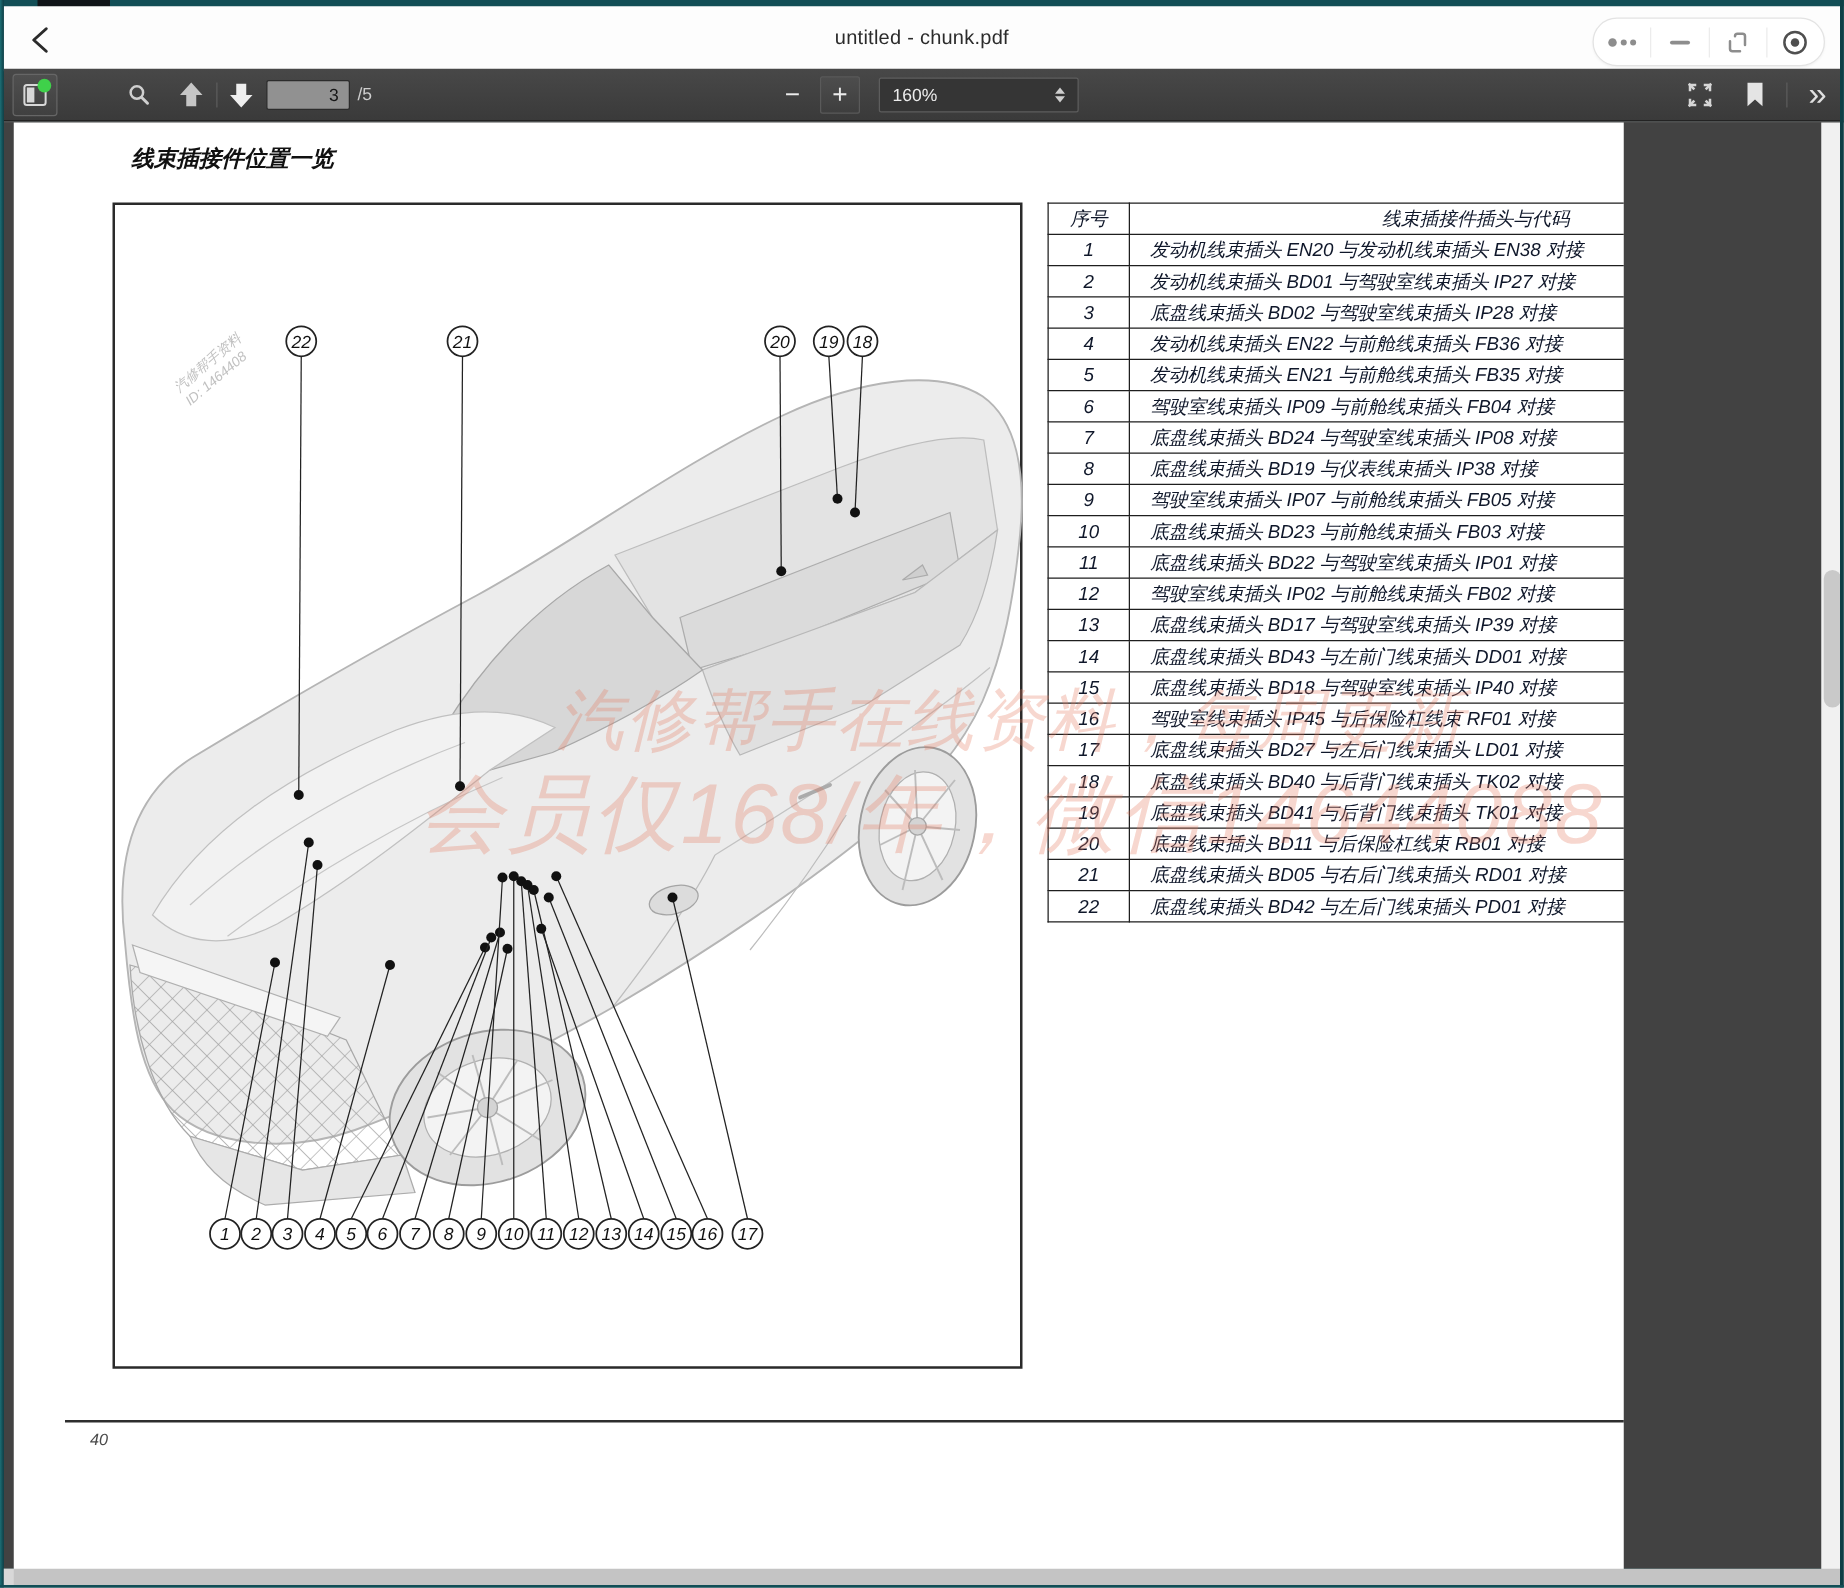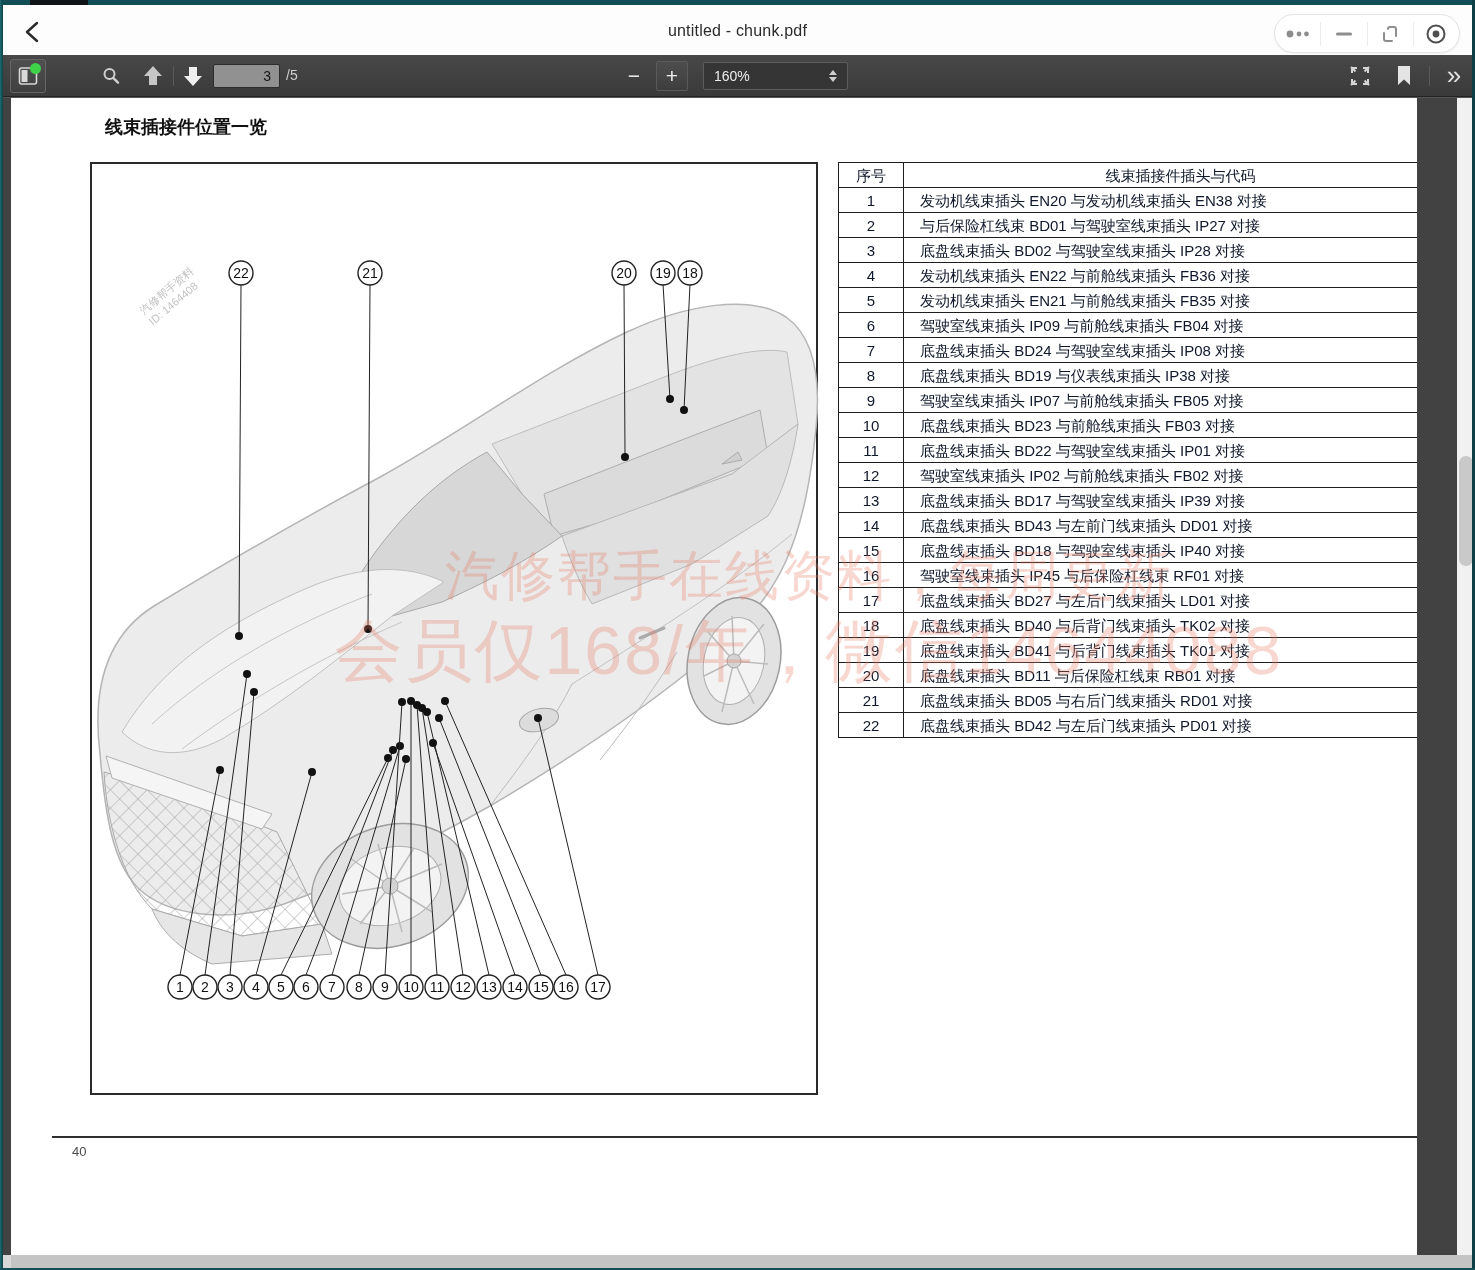--- a/index.html
+++ b/index.html
@@ -24,30 +24,30 @@
   
   .toolbar { position:absolute; left:3px; top:55px; width:1469px; height:42px; background:linear-gradient(#484848,#3a3a3a); border-bottom:1px solid #232323; }
   .tb { position:absolute; display:flex; align-items:center; justify-content:center; color:#d6d6d6; cursor:pointer; }
   .sidebar-btn { left:7px; top:4px; width:36px; height:34px; border:1px solid #666; border-radius:3px; background:linear-gradient(#4f4f4f,#404040); }
   .green-dot { position:absolute; right:4px; top:3px; width:11px; height:11px; border-radius:50%; background:#3fd14a; }
   .page-input { position:absolute; left:210px; top:9px; width:67px; height:24px; background:#919191; border:1px solid #2c2c2c; border-radius:2px; color:#151515; font-size:14px; text-align:right; padding-right:8px; }
   .page-total { position:absolute; left:283px; top:12px; color:#cfcfcf; font-size:14px; }
   .zoom-btn { font-size:21px; color:#ececec; }
   .plus-btn { left:653px; top:6px; width:32px; height:30px; border:1px solid #5a5a5a; border-radius:2px; background:linear-gradient(#4d4d4d,#3e3e3e); }
   .minus-btn { left:615px; top:6px; width:32px; height:30px; }
-  .zoom-select { position:absolute; left:700px; top:7px; width:145px; height:28px; background:#353535; border:1px solid #5d5d5d; border-radius:2px; color:#ececec; font-size:14px; display:flex; align-items:center; padding:0 10px; cursor:pointer; }
+  .zoom-select { position:absolute; left:700px; top:7px; width:160px; height:28px; background:#353535; border:1px solid #5d5d5d; border-radius:2px; color:#ececec; font-size:14px; display:flex; align-items:center; padding:0 10px; cursor:pointer; }
   .zoom-spinner { margin-left:auto; display:flex; flex-direction:column; gap:2px; }
   .zoom-spinner i { width:0; height:0; border-left:4px solid transparent; border-right:4px solid transparent; display:block; }
   .sp-up { border-bottom:5px solid #cfcfcf; }
   .sp-dn { border-top:5px solid #cfcfcf; }
   .tb-sep { position:absolute; width:1px; height:20px; background:#5c5c5c; top:11px; }
 
   
   .content { position:absolute; left:3px; top:97px; width:1472px; height:1158px; background:#424242; border-top:1px solid #555; }
-  .pdf-page { position:absolute; left:8px; top:0; width:1406px; height:1158px; background:#fff; overflow:hidden; }
+  .pdf-page { position:absolute; left:8px; top:0; width:1288px; height:1158px; background:#fff; overflow:hidden;font-style:italic; }
   .doc-title { position:absolute; left:94px; top:17px; font-size:18px; font-weight:600; color:#111; }
   .diagram-box { position:absolute; left:79px; top:64px; width:728px; height:933px; border:2px solid #2a2a2a; background:#fff; }
   .diagram-box svg { position:absolute; inset:0; }
   .wm-small { position:absolute; left:46px; top:118px; transform:rotate(-40deg); color:rgba(140,140,140,.55); font-size:11px; line-height:14px; white-space:nowrap; pointer-events:none; }
 
   
   .conn-table { position:absolute; left:827px; top:64px; width:620px; border-collapse:collapse; table-layout:fixed; }
   .conn-table th, .conn-table td { border:1px solid #1e1e1e; height:25px; font-size:15px; color:#0f172a; font-weight:400; padding:0; line-height:1; }
   .conn-table col.c1 { width:65px; }
   .conn-table th { text-align:center; }
@@ -343,21 +343,21 @@
             <th>线束插接件插头与代码</th>
           </tr>
         </thead>
         <tbody id="conn-table-body">
             <tr>
               <td class="seq">1</td>
               <td class="desc">发动机线束插头 EN20 与发动机线束插头 EN38 对接</td>
             </tr>
             <tr>
               <td class="seq">2</td>
-              <td class="desc">与后保险杠线束 BD01 与驾驶室线束插头 IP27 对接</td>
+              <td class="desc">发动机线束插头 BD01 与驾驶室线束插头 IP27 对接</td>
             </tr>
             <tr>
               <td class="seq">3</td>
               <td class="desc">底盘线束插头 BD02 与驾驶室线束插头 IP28 对接</td>
             </tr>
             <tr>
               <td class="seq">4</td>
               <td class="desc">发动机线束插头 EN22 与前舱线束插头 FB36 对接</td>
             </tr>
             <tr>

